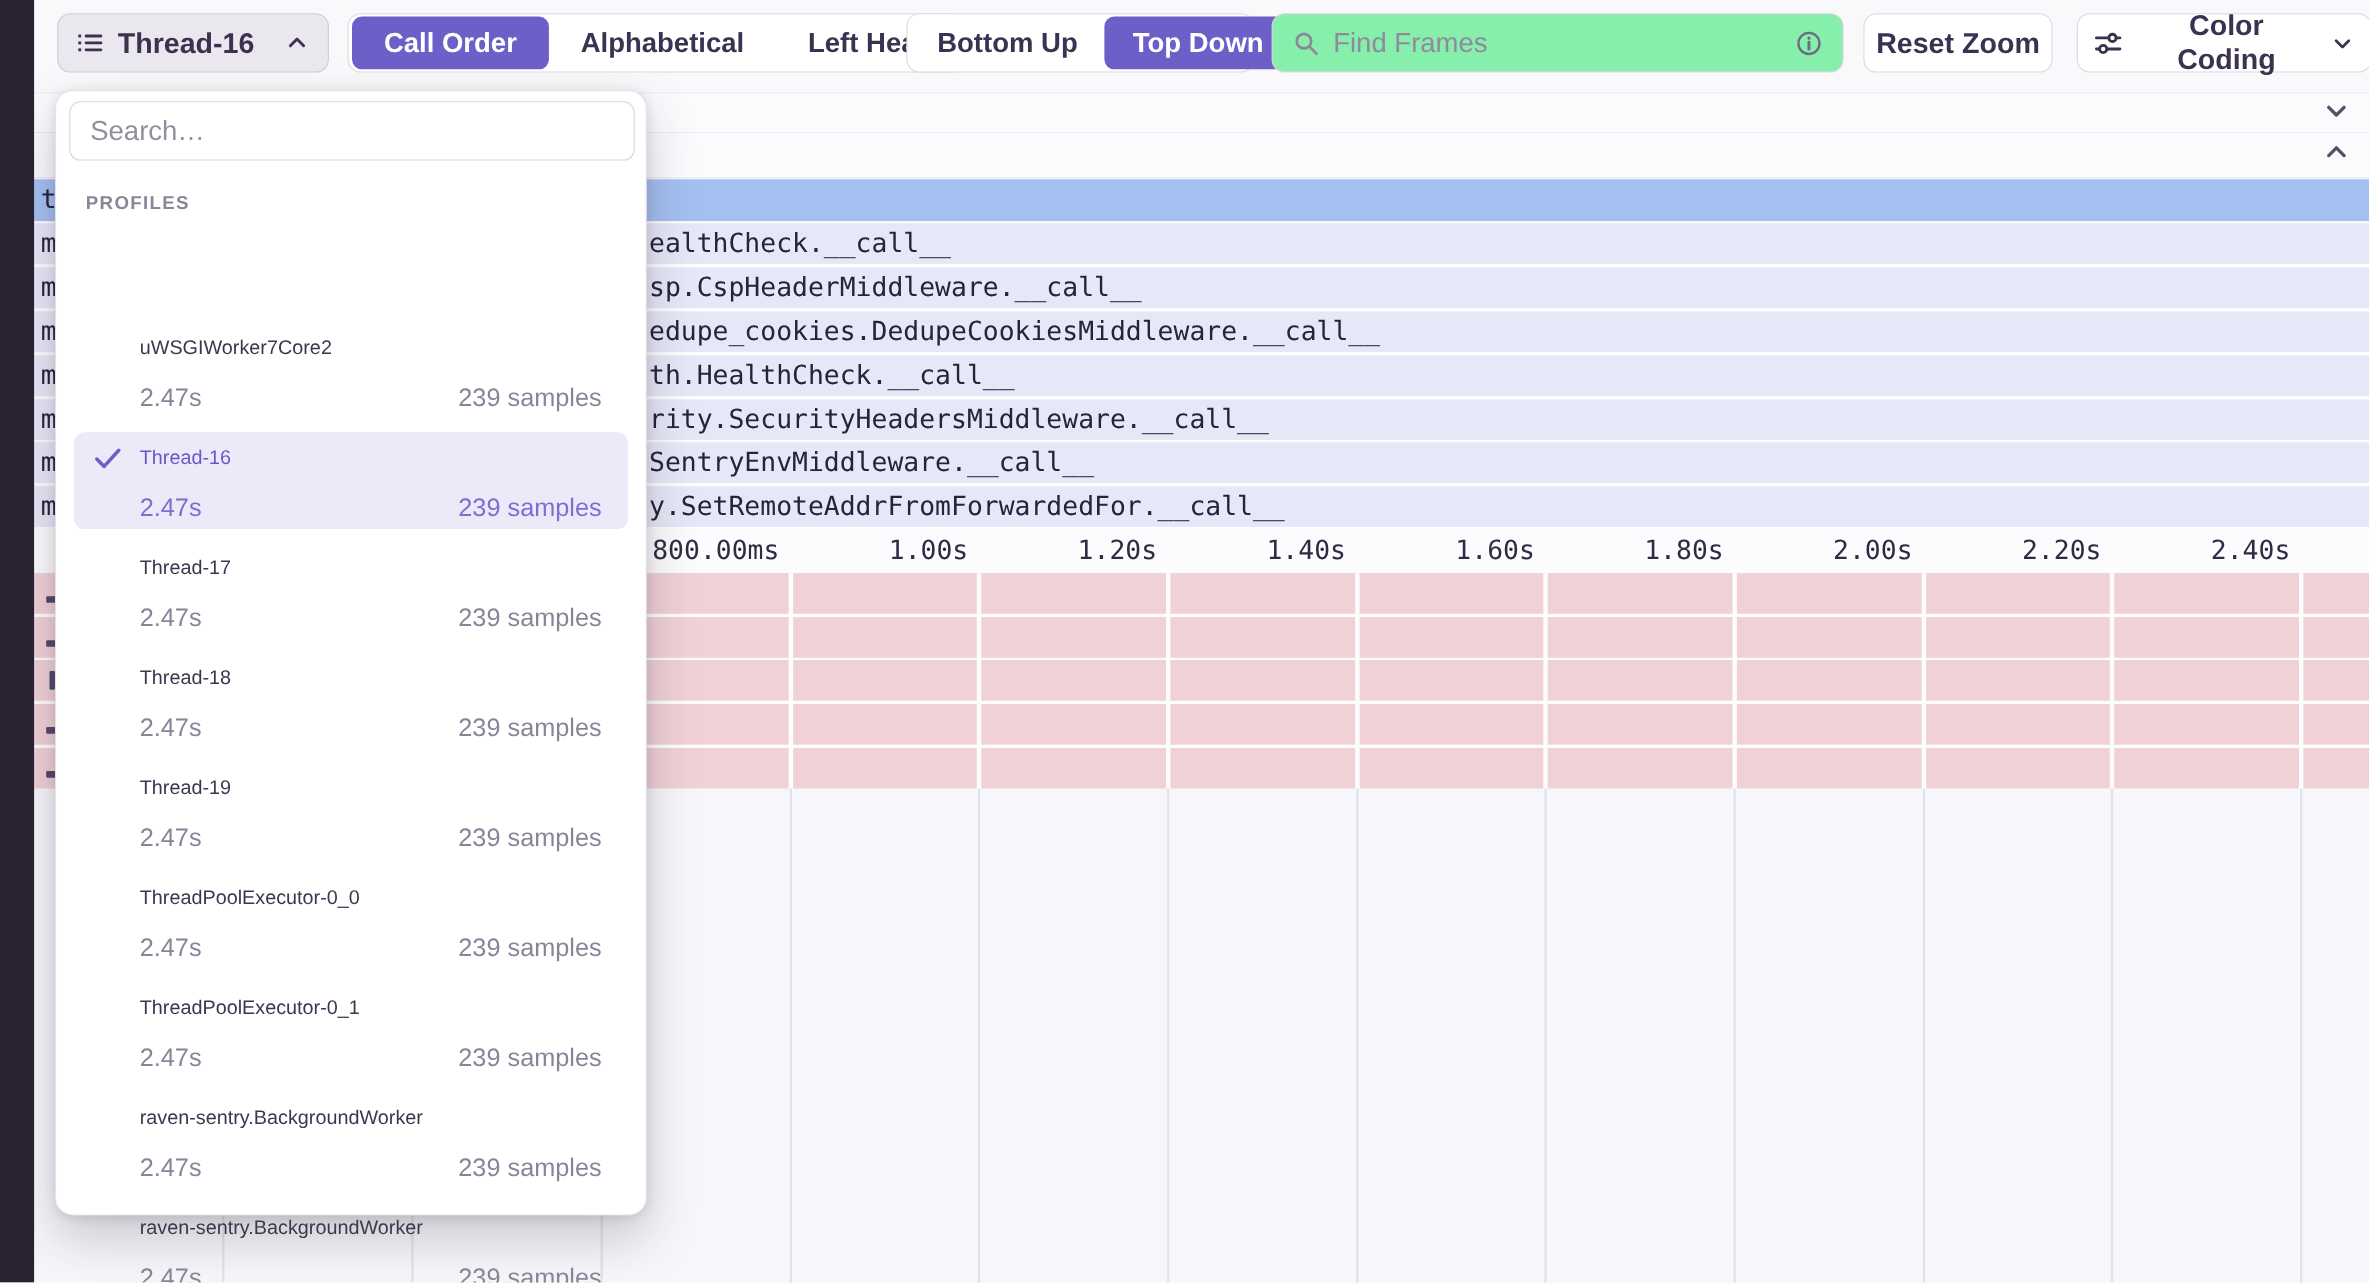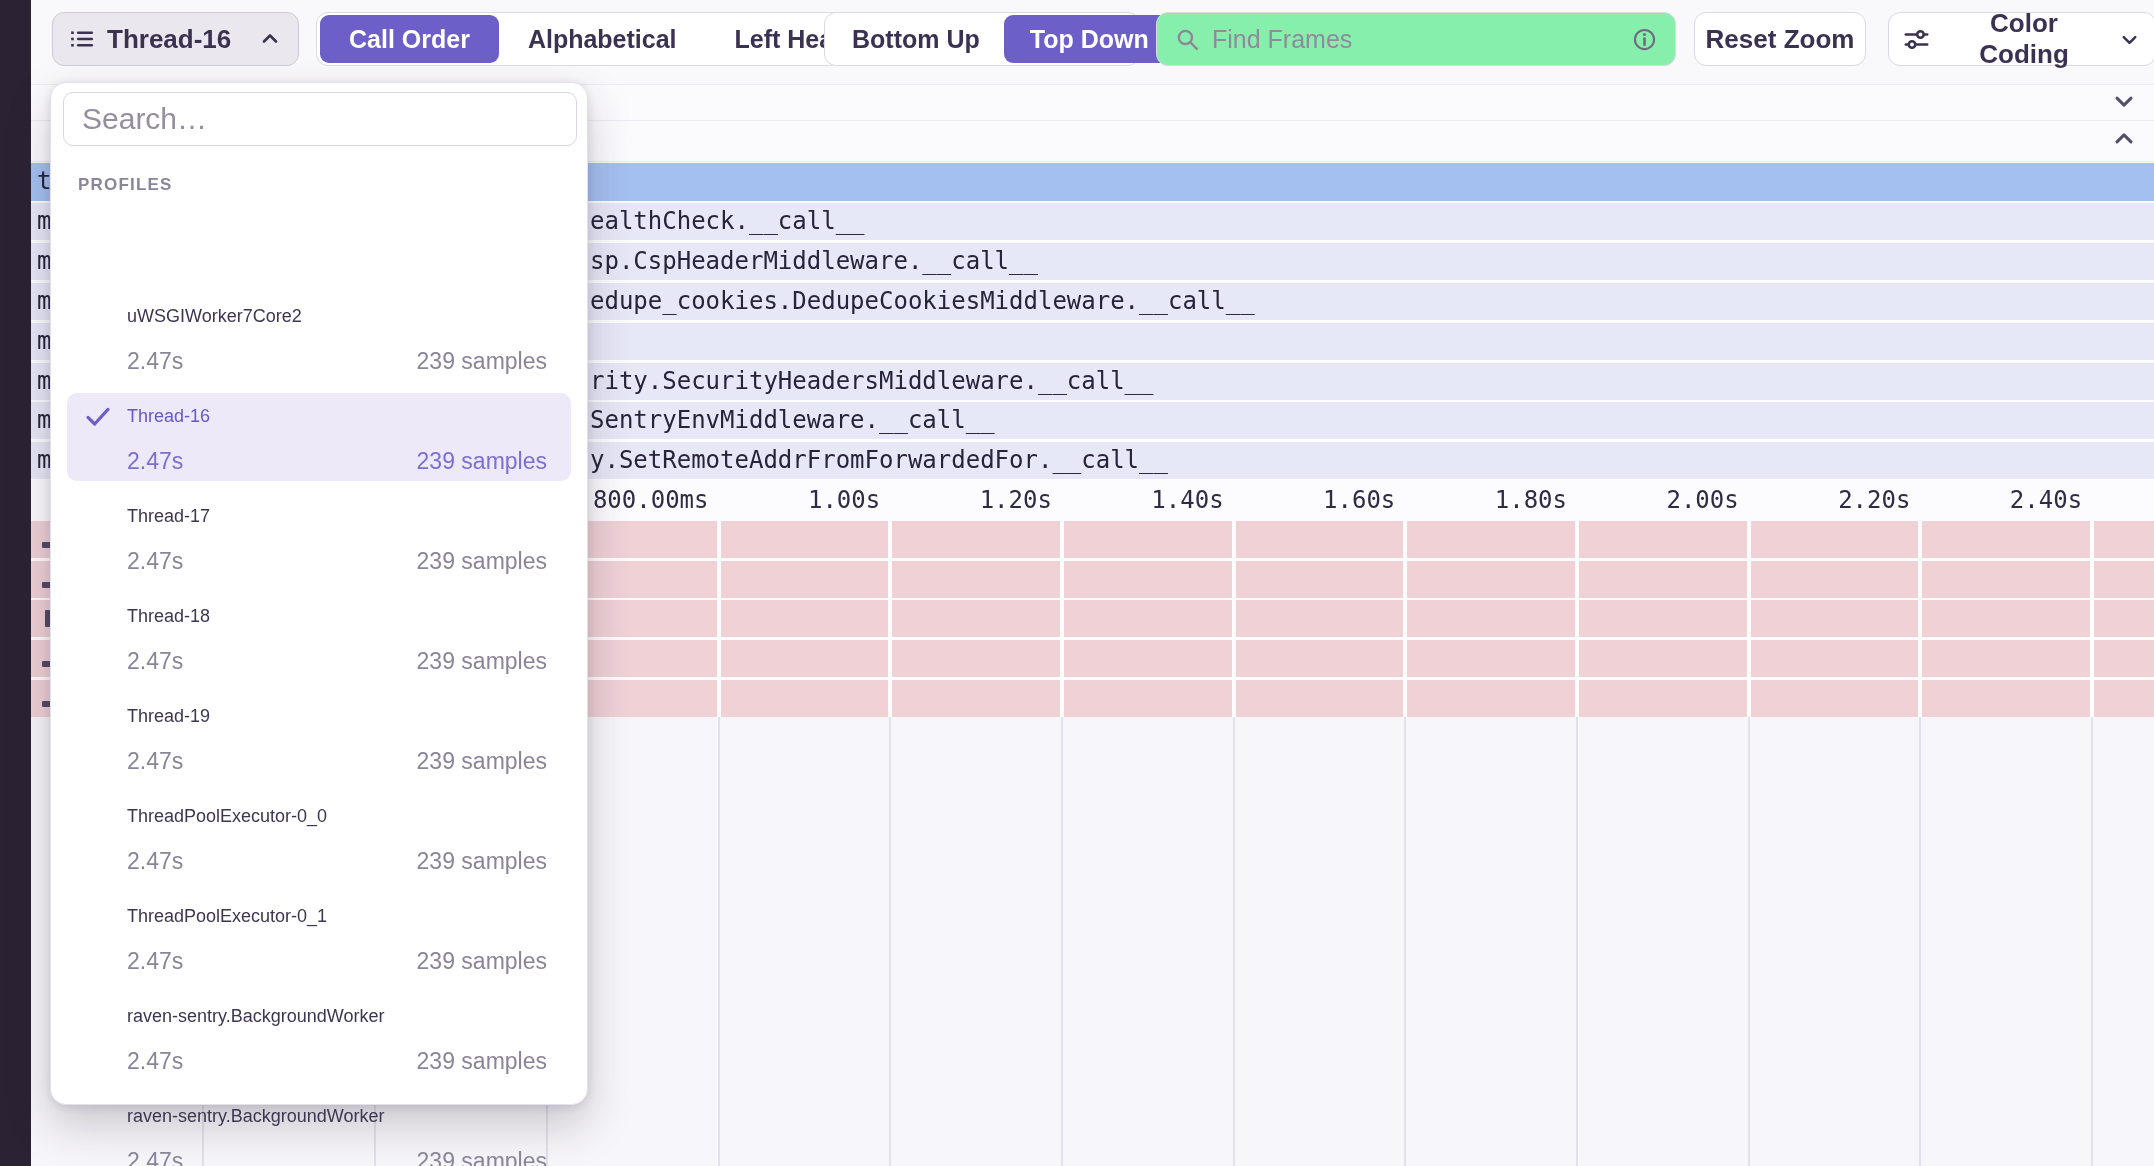--- a/index.html
+++ b/index.html
@@ -49,21 +49,21 @@
   .find-box input{flex:1;border:none;outline:none;font-size:25px;color:var(--text-dark);
     font-family:"Liberation Sans",sans-serif;background:transparent;}
   .find-box input::placeholder{color:#8F8A9D;}
   .reset-btn{left:1694px;width:172px;justify-content:center;}
   .color-btn{left:1888px;width:268px;justify-content:center;gap:12px;padding:0 14px;}
   .icon{display:inline-flex;flex:none;}
   
   .dropdown{left:50px;top:82px;width:538px;height:1023px;background:#fff;border:1px solid #E4E1EB;
     border-radius:16px;z-index:30;box-shadow:0 20px 45px rgba(43,34,51,.22),0 2px 10px rgba(43,34,51,.12);}
   .dd-search{position:absolute;left:12px;right:12px;top:9px;height:54px;border:1px solid #D9D4E0;
-    border-radius:10px;padding:16px 18px;font-size:30px;color:var(--text-dark);outline:none;width:514px;
+    border-radius:10px;padding:16px 18px;font-size:25px;color:var(--text-dark);outline:none;width:514px;
     font-family:"Liberation Sans",sans-serif;}
   .dd-search::placeholder{color:#948E9F;}
   .dd-section{position:absolute;left:27px;top:92px;font-size:17px;font-weight:700;letter-spacing:1.2px;
     color:#8B8599;}
   .dd-items{position:absolute;left:0;right:0;top:205px;}
   .dd-item{position:relative;height:100px;cursor:pointer;}
   .dd-item .sel-bg{position:absolute;left:16px;right:16px;top:5px;bottom:7px;background:#EDE9F8;border-radius:10px;}
   .dd-item .check{position:absolute;left:31px;top:12px;color:var(--accent);}
   .dd-item .title{position:absolute;left:76px;top:18px;font-size:18px;color:#3D3650;}
   .dd-item .duration{position:absolute;left:76px;top:60px;font-size:23px;color:#8A8498;text-align:center;}
@@ -83,21 +83,21 @@
     <div class="bar" style="top: 37px; height: 41px; border-top: none;">
       <span class="chev"><svg width="28" height="28" viewBox="0 0 24 24" fill="none" stroke="currentColor" stroke-width="2.6" stroke-linecap="round" stroke-linejoin="round">
           <path d="M6 14.5 12 8.5 18 14.5"></path>
         </svg></span>
     </div>
     <div class="rows-bg" style="top: 79px; height: 317px;"></div>
     <div class="flame-row sel" style="top: 79px; height: 38px;"><span class="glyph">t</span></div>
     <div class="flame-row" style="top: 119px;"><span class="glyph">m</span><span class="txt">ealthCheck.__call__</span></div>
     <div class="flame-row" style="top: 159px;"><span class="glyph">m</span><span class="txt">sp.CspHeaderMiddleware.__call__</span></div>
     <div class="flame-row" style="top: 199px;"><span class="glyph">m</span><span class="txt">edupe_cookies.DedupeCookiesMiddleware.__call__</span></div>
-    <div class="flame-row" style="top: 239px;"><span class="glyph">m</span></div>
+    <div class="flame-row" style="top: 239px;"><span class="glyph">m</span><span class="txt">th.HealthCheck.__call__</span></div>
     <div class="flame-row" style="top: 279px;"><span class="glyph">m</span><span class="txt">rity.SecurityHeadersMiddleware.__call__</span></div>
     <div class="flame-row" style="top: 318px;"><span class="glyph">m</span><span class="txt">SentryEnvMiddleware.__call__</span></div>
     <div class="flame-row" style="top: 358px;"><span class="glyph">m</span><span class="txt">y.SetRemoteAddrFromForwardedFor.__call__</span></div>
     <div class="axis-strip" style="top: 396px; height: 41px;"></div>
     <div class="axis-tick" style="top: 396px; left: 527.5px;">800.00ms</div>
     <div class="axis-tick" style="top: 396px; left: 699.2px;">1.00s</div>
     <div class="axis-tick" style="top: 396px; left: 870.9px;">1.20s</div>
     <div class="axis-tick" style="top: 396px; left: 1042.6px;">1.40s</div>
     <div class="axis-tick" style="top: 396px; left: 1214.3px;">1.60s</div>
     <div class="axis-tick" style="top: 396px; left: 1386px;">1.80s</div>

